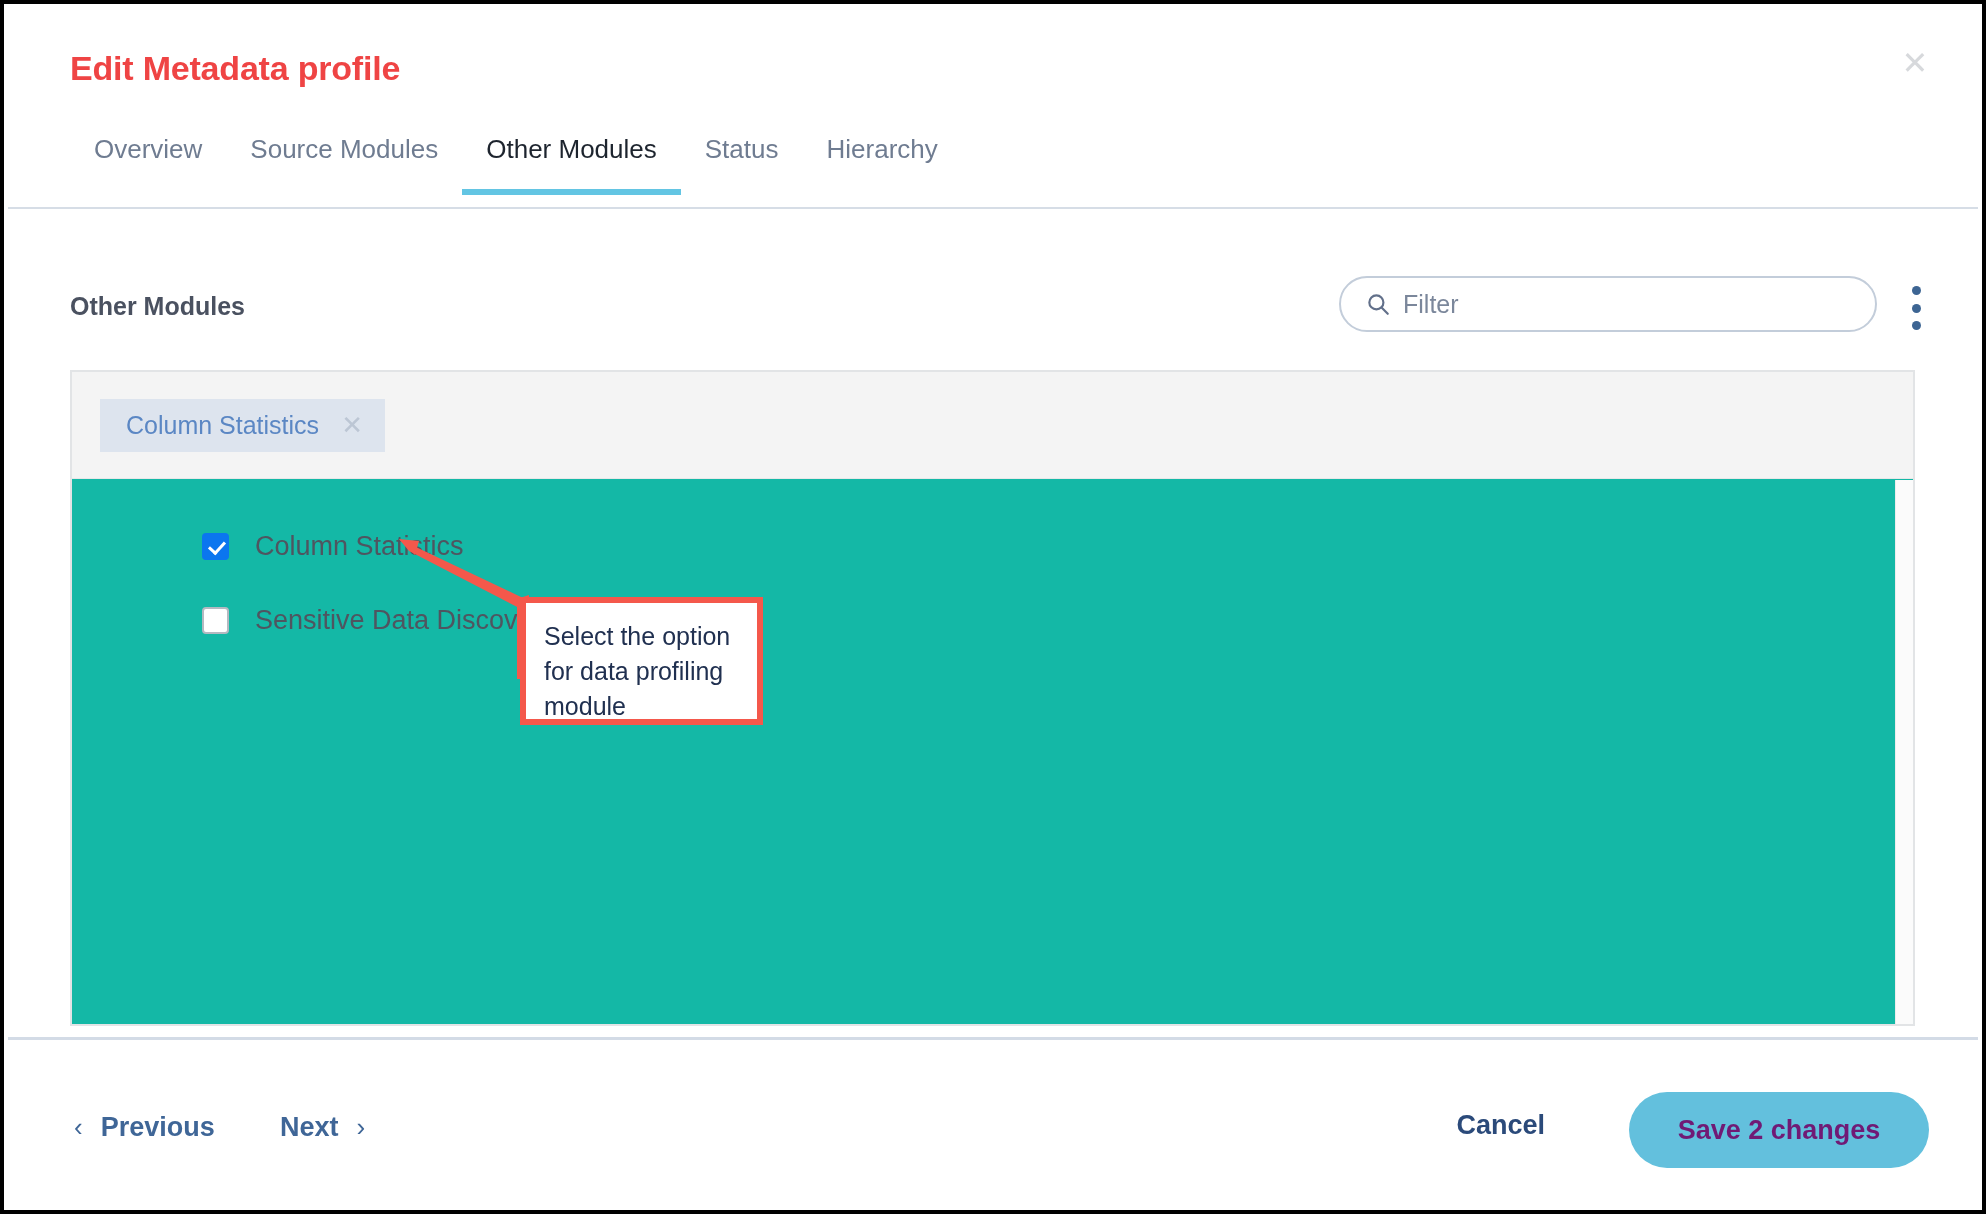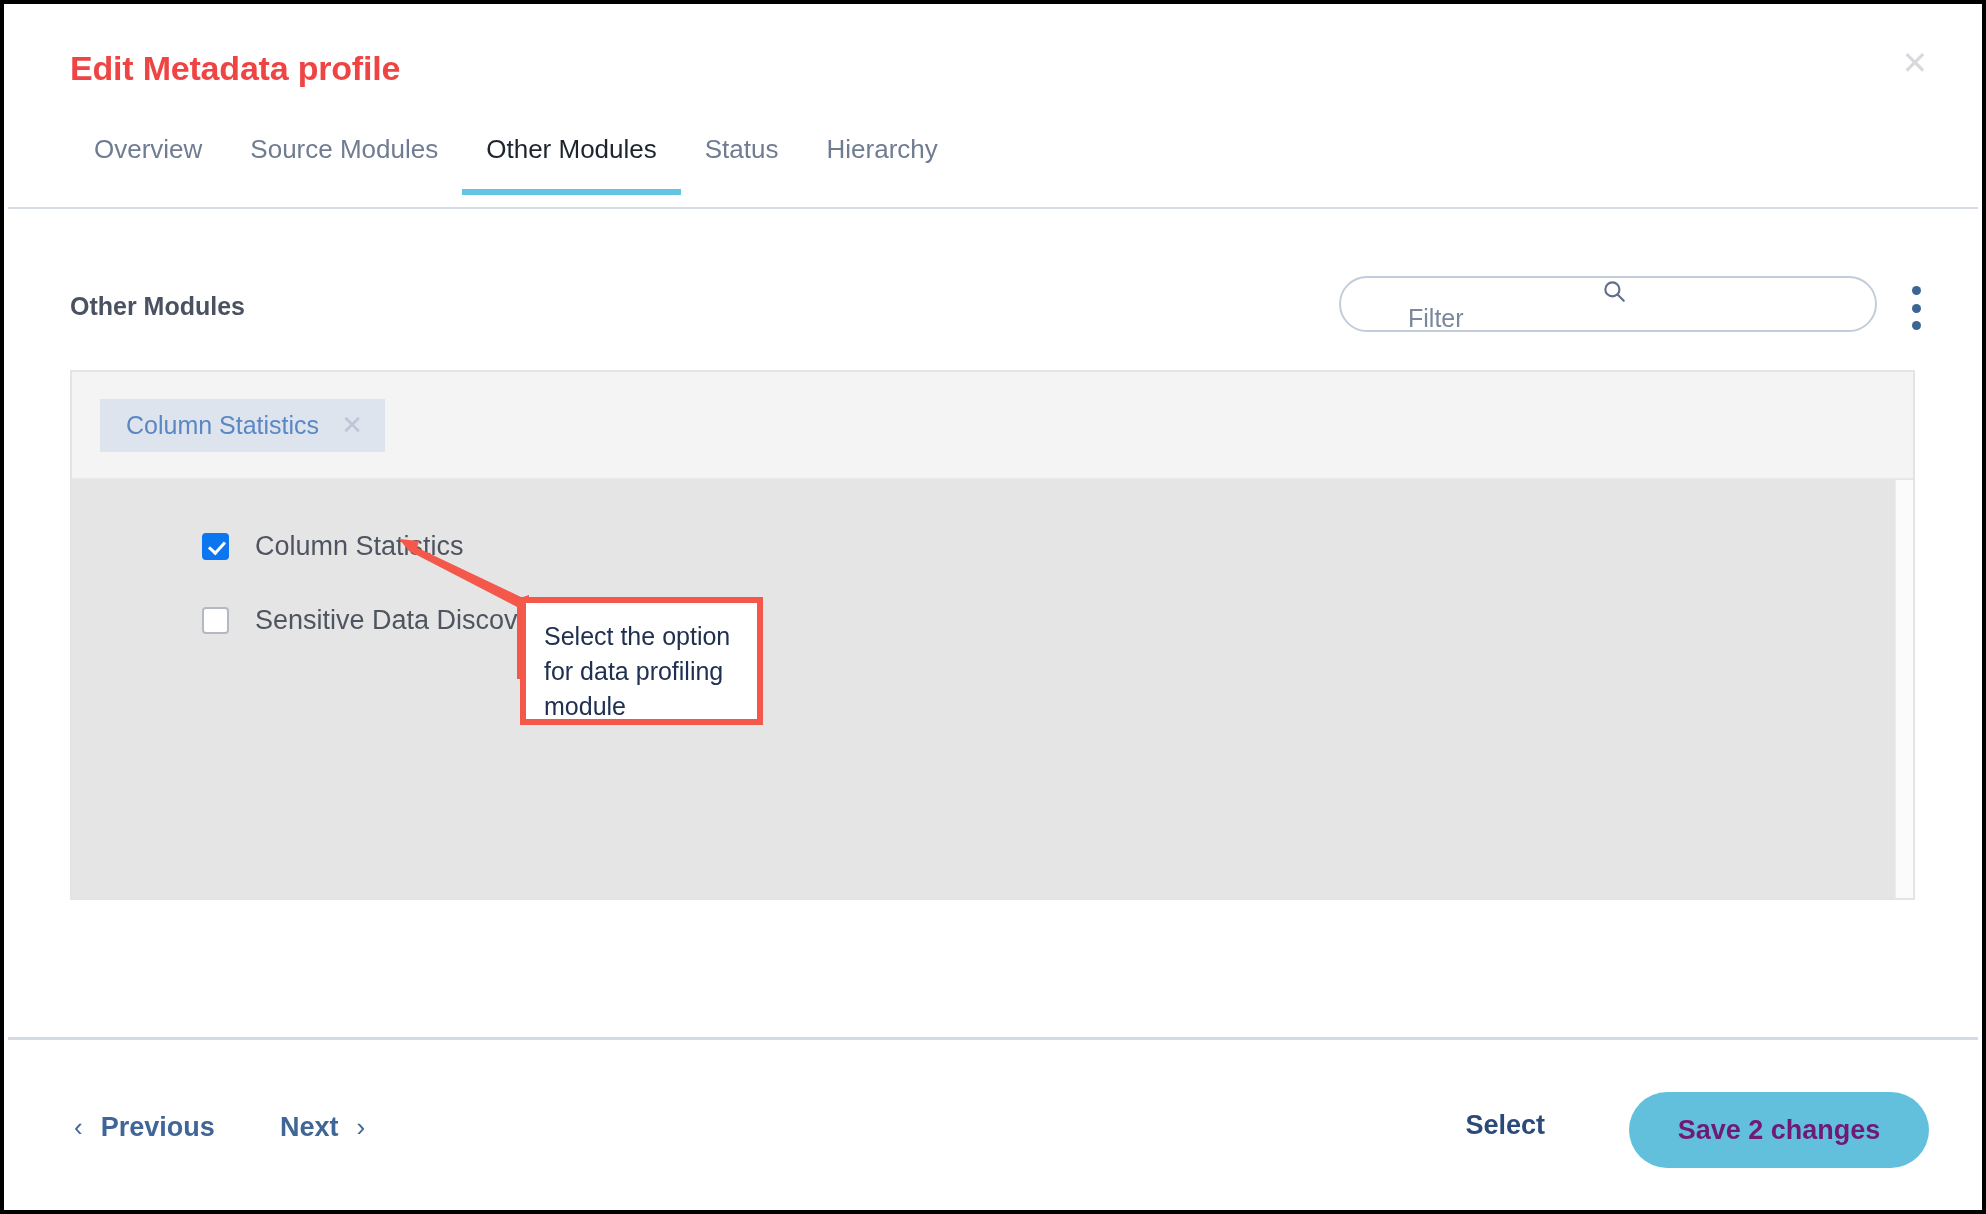--- a/index.html
+++ b/index.html
@@ -97,21 +97,20 @@
     top: 272px;
     width: 538px;
     height: 56px;
     border: 2px solid #c3cdda;
     border-radius: 30px;
     background: #ffffff;
     display: flex;
     align-items: center;
     box-sizing: border-box;
     cursor: text;
-    flex-direction: column;
   }
   .filter-icon {
     margin-left: 24px;
     margin-right: 12px;
     display: flex;
     align-items: center;
     color: #62708a;
   }
   .filter-input {
     border: none;
@@ -143,24 +142,24 @@
     border-radius: 50%;
     background: #3d6593;
   }
 
   
   .panel {
     position: absolute;
     left: 66px;
     top: 366px;
     width: 1845px;
-    height: 530px;
+    height: 656px;
     border: 2px solid #e2e4e6;
     box-sizing: border-box;
-    background: #e5e5e5;
+    background: #14b8a6;
   }
   .chip-area {
     height: 107px;
     background: #f4f4f4;
     border-bottom: 1px solid #e8e8e8;
     display: flex;
     align-items: center;
     padding-left: 28px;
     box-sizing: border-box;
   }
@@ -390,16 +389,16 @@
 
   <div class="nav-prev">
     <span class="chev">‹</span>
     <span>Previous</span>
   </div>
   <div class="nav-next">
     <span>Next</span>
     <span class="chev">›</span>
   </div>
 
-  <div class="cancel-btn">Select</div>
+  <div class="cancel-btn">Cancel</div>
   <button class="save-btn">Save 2 changes</button>
 
 </div>
 
 </body></html>

